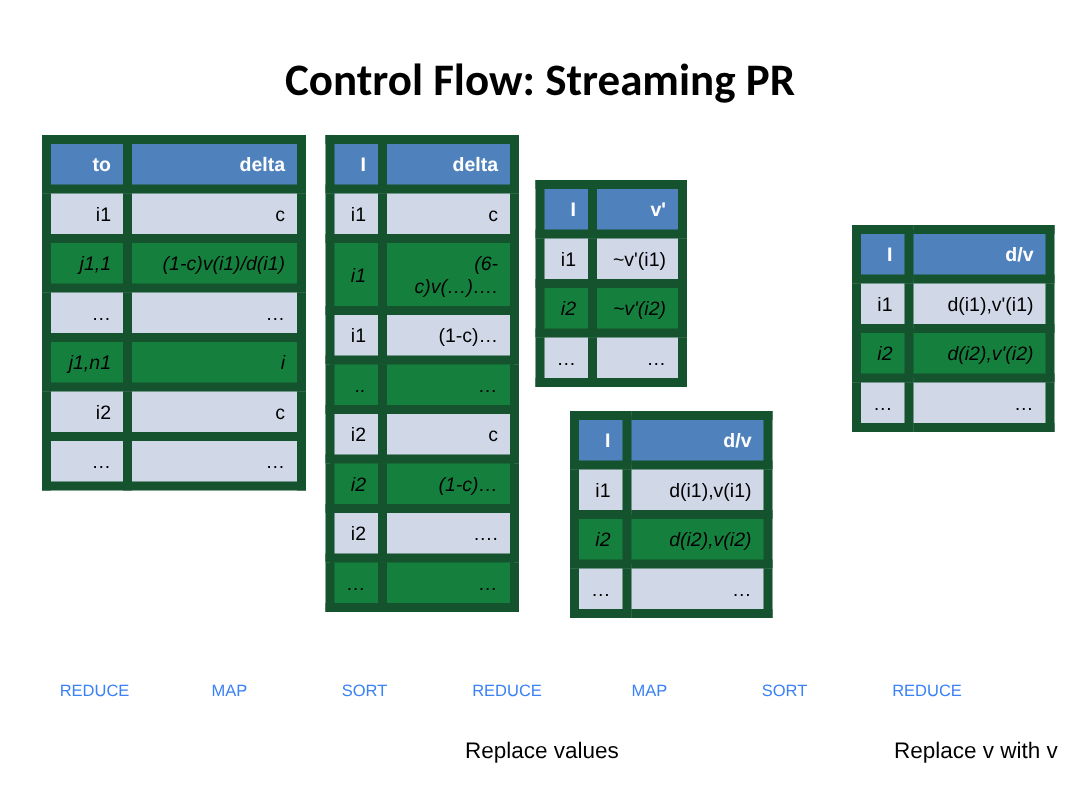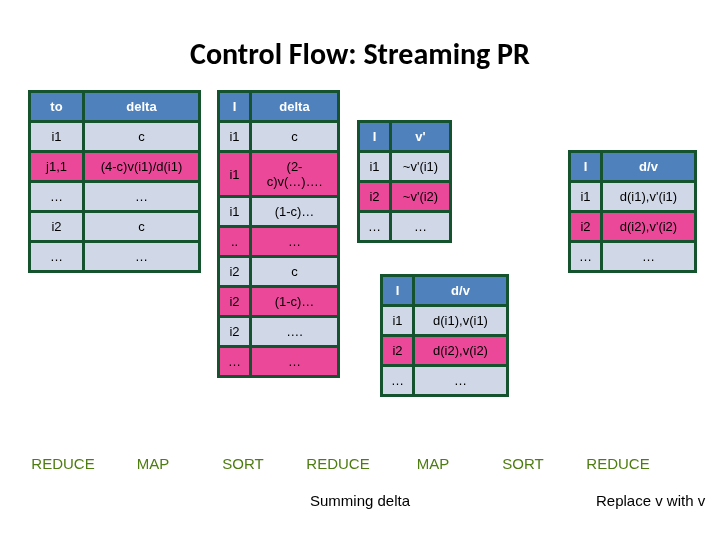--- a/index.html
+++ b/index.html
@@ -25,35 +25,36 @@
     width: 100%;
     height: 370px;
   }
   table {
     border-collapse: collapse;
     position: absolute;
     font-size: 13px;
     background: #fff;
   }
   th, td {
-    border: 3px solid #14532d;
+    border: 6px solid #14532d;
     padding: 6px 8px;
-    text-align: center;
+    text-align: right;
     font-weight: normal;
   }
   th {
     background: #4f81bd;
     color: #fff;
     font-weight: bold;
   }
   td.shade {
     background: #d0d8e8;
   }
   td.light {
-    background: #ec4899;
+    background: #15803d;
+    font-style: italic;
   }
   
   #t1 { left: 28px; top: 0; }
   #t1 th:nth-child(1), #t1 td:nth-child(1) { width: 54px; }
   #t1 th:nth-child(2), #t1 td:nth-child(2) { width: 116px; }
   #t2 { left: 217px; top: 0; }
   #t2 th:nth-child(1), #t2 td:nth-child(1) { width: 26px; }
   #t2 th:nth-child(2), #t2 td:nth-child(2) { width: 88px; }
   #t3 { left: 357px; top: 30; }
   #t3 th:nth-child(1), #t3 td:nth-child(1) { width: 26px; }
@@ -63,22 +64,22 @@
   #t4 th:nth-child(2), #t4 td:nth-child(2) { width: 94px; }
   #t5 { left: 380px; top: 184px; }
   #t5 th:nth-child(1), #t5 td:nth-child(1) { width: 26px; }
   #t5 th:nth-child(2), #t5 td:nth-child(2) { width: 94px; }
   .stages {
     position: absolute;
     left: 0;
     top: 455px;
     width: 720px;
     display: flex;
-    font-size: 15px;
-    color: #4d7c0f;
+    font-size: 11px;
+    color: #3b82f6;
   }
   .stage { text-align: center; }
   .caption {
     position: absolute;
     top: 492px;
     font-size: 15px;
     color: #000;
   }
   #cap1 { left: 310px; }
   #cap2 { left: 596px; }
@@ -95,25 +96,29 @@
         <tr>
       <th>to</th>
       <th>delta</th>
     </tr>
     <tr>
           <td class="shade">i1</td>
           <td class="shade">c</td>
         </tr>
     <tr>
           <td class="light">j1,1</td>
-          <td class="light">(4-c)v(i1)/d(i1)</td>
-        </tr>
-    <tr>
-          <td class="shade">…</td>
-          <td class="shade">…</td>
+          <td class="light">(1-c)v(i1)/d(i1)</td>
+        </tr>
+    <tr>
+          <td class="shade">…</td>
+          <td class="shade">…</td>
+        </tr>
+    <tr>
+          <td class="light">j1,n1</td>
+          <td class="light">i</td>
         </tr>
     <tr>
           <td class="shade">i2</td>
           <td class="shade">c</td>
         </tr>
     <tr>
           <td class="shade">…</td>
           <td class="shade">…</td>
         </tr>
   </tbody>
@@ -124,21 +129,21 @@
         <tr>
       <th>I</th>
       <th>delta</th>
     </tr>
     <tr>
           <td class="shade">i1</td>
           <td class="shade">c</td>
         </tr>
     <tr>
           <td class="light">i1</td>
-          <td class="light">(2-c)v(…)….</td>
+          <td class="light">(6-c)v(…)….</td>
         </tr>
     <tr>
           <td class="shade">i1</td>
           <td class="shade">(1-c)…</td>
         </tr>
     <tr>
           <td class="light">..</td>
           <td class="light">…</td>
         </tr>
     <tr>
@@ -228,14 +233,14 @@
 <div class="stages">
   <div class="stage" style="width:90px;margin-left:18px">REDUCE</div>
   <div class="stage" style="width:90px">MAP</div>
   <div class="stage" style="width:90px">SORT</div>
   <div class="stage" style="width:100px">REDUCE</div>
   <div class="stage" style="width:90px">MAP</div>
   <div class="stage" style="width:90px">SORT</div>
   <div class="stage" style="width:100px">REDUCE</div>
 </div>
 
-<div id="cap1" class="caption">Summing delta</div>
+<div id="cap1" class="caption">Replace values</div>
 <div id="cap2" class="caption">Replace v with v</div>
 
 </body></html>

